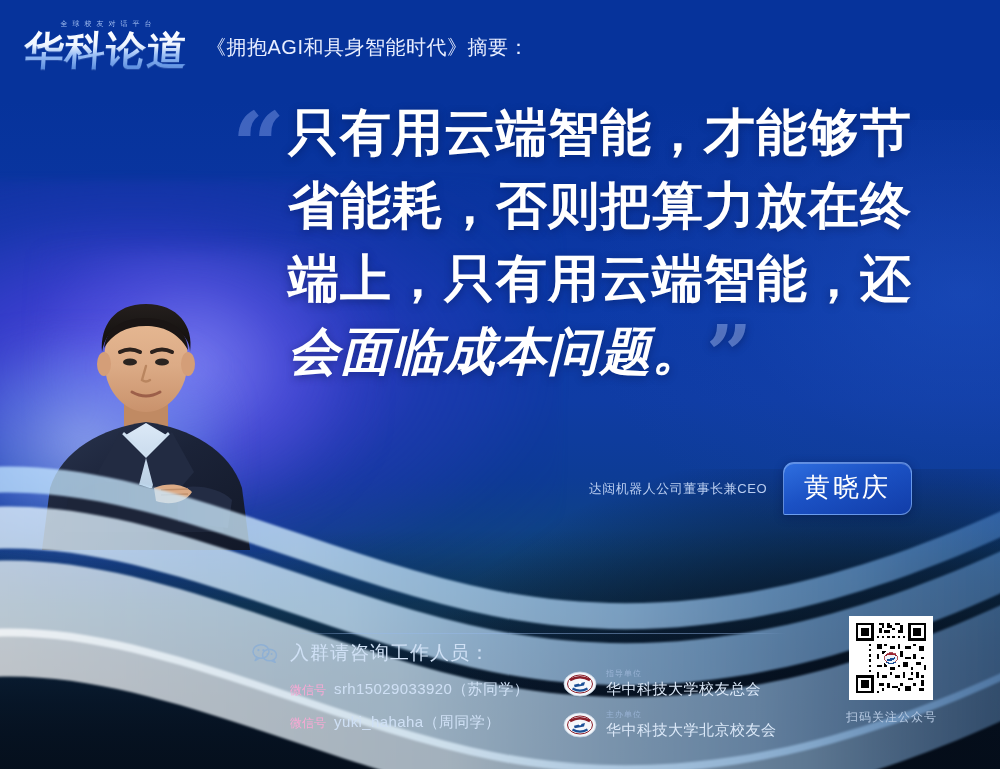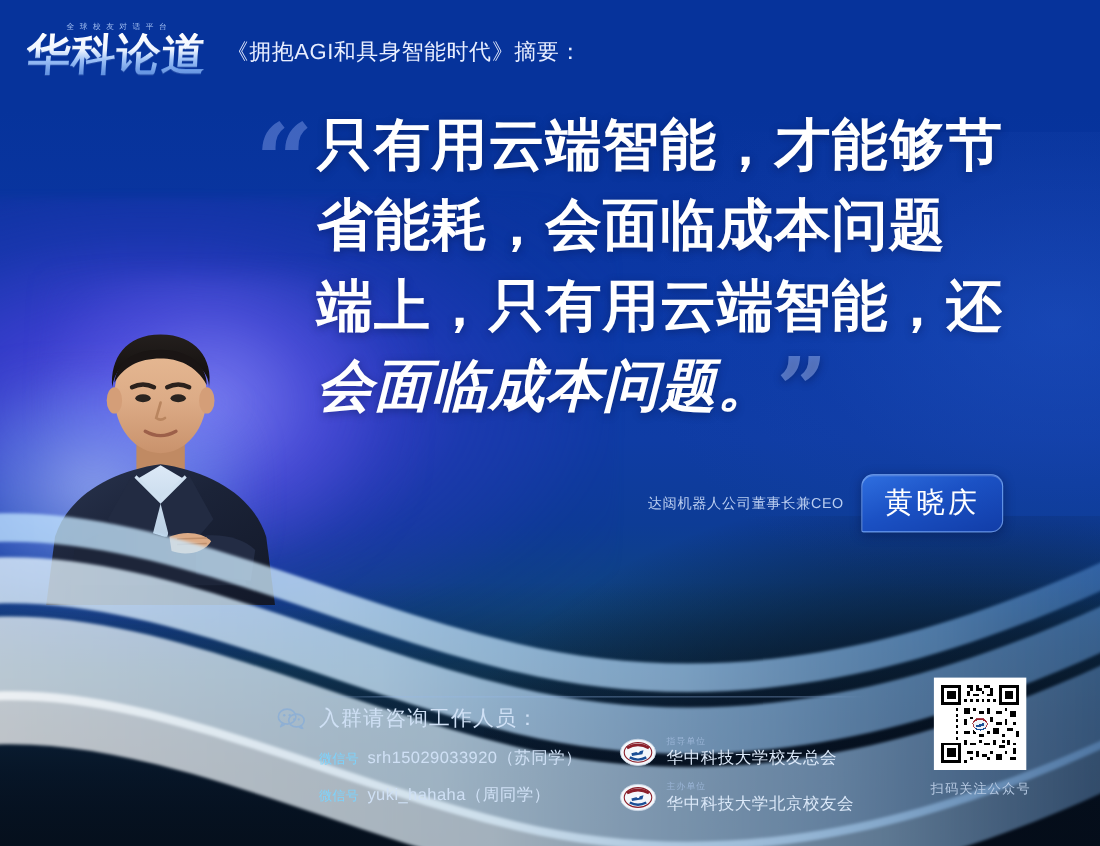--- a/index.html
+++ b/index.html
@@ -215,21 +215,21 @@
     left: 2px;
     color: rgba(170,195,250,0.45);
     font-family: "DejaVu Serif", serif;
     font-weight: bold;
   }
 
   
   .attrib {
     position: absolute;
     right: 88px;
-    top: 431px;
+    top: 462px;
     display: flex;
     align-items: center;
     gap: 16px;
   }
   .attrib-title {
     font-size: 13px;
     color: #b9cdf0;
     letter-spacing: 0.5px;
     white-space: nowrap;
   }
@@ -290,21 +290,21 @@
   }
   .contact-row {
     display: flex;
     align-items: baseline;
     gap: 8px;
     margin-top: 14px;
     padding-left: 38px;
   }
   .contact-label {
     font-size: 12px;
-    color: #7dd3fc;
+    color: #f9a8d4;
     white-space: nowrap;
   }
   .contact-value {
     font-size: 15px;
     color: #cfe0f5;
     letter-spacing: 0.4px;
     white-space: nowrap;
   }
 
   .orgs {
@@ -485,21 +485,21 @@
       <div class="logo-tag">全球校友对话平台</div>
       <div class="logo-main">华科论道</div>
     </div>
     <div class="header-title">《拥抱AGI和具身智能时代》摘要：</div>
   </div>
 
   <div class="quote-wrap">
     <div class="quote-mark-open">“</div>
     <div class="quote-lines">
       <div class="qline">只有用云端智能，才能够节</div>
-      <div class="qline">省能耗，会面临成本问题</div>
+      <div class="qline">省能耗，否则把算力放在终</div>
       <div class="qline">端上，只有用云端智能，还</div>
       <div class="qline">
         <span class="qline-last">会面临成本问题。</span><span class="quote-mark-close">”</span>
       </div>
     </div>
   </div>
 
   <div class="attrib">
     <div class="attrib-title">达闼机器人公司董事长兼CEO</div>
     <div class="name-badge">黄晓庆</div>

